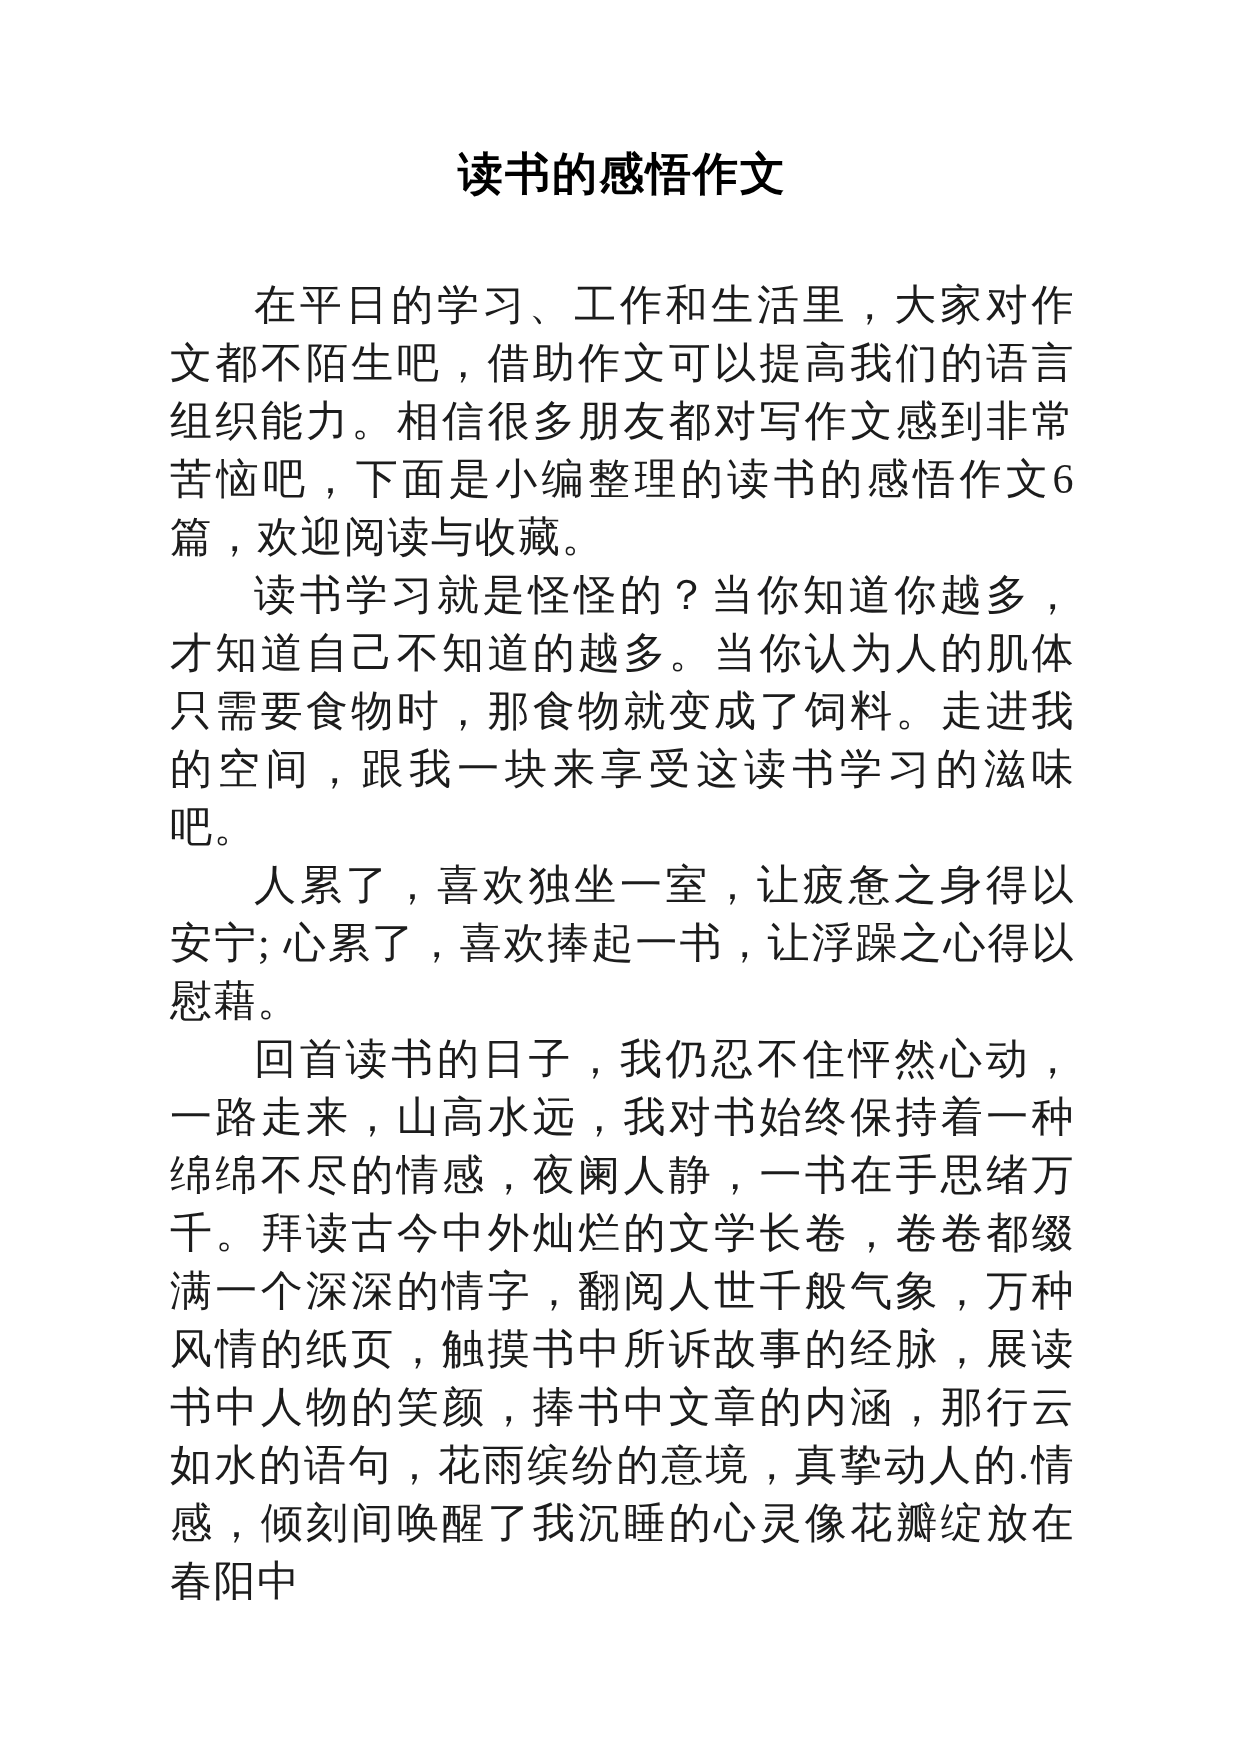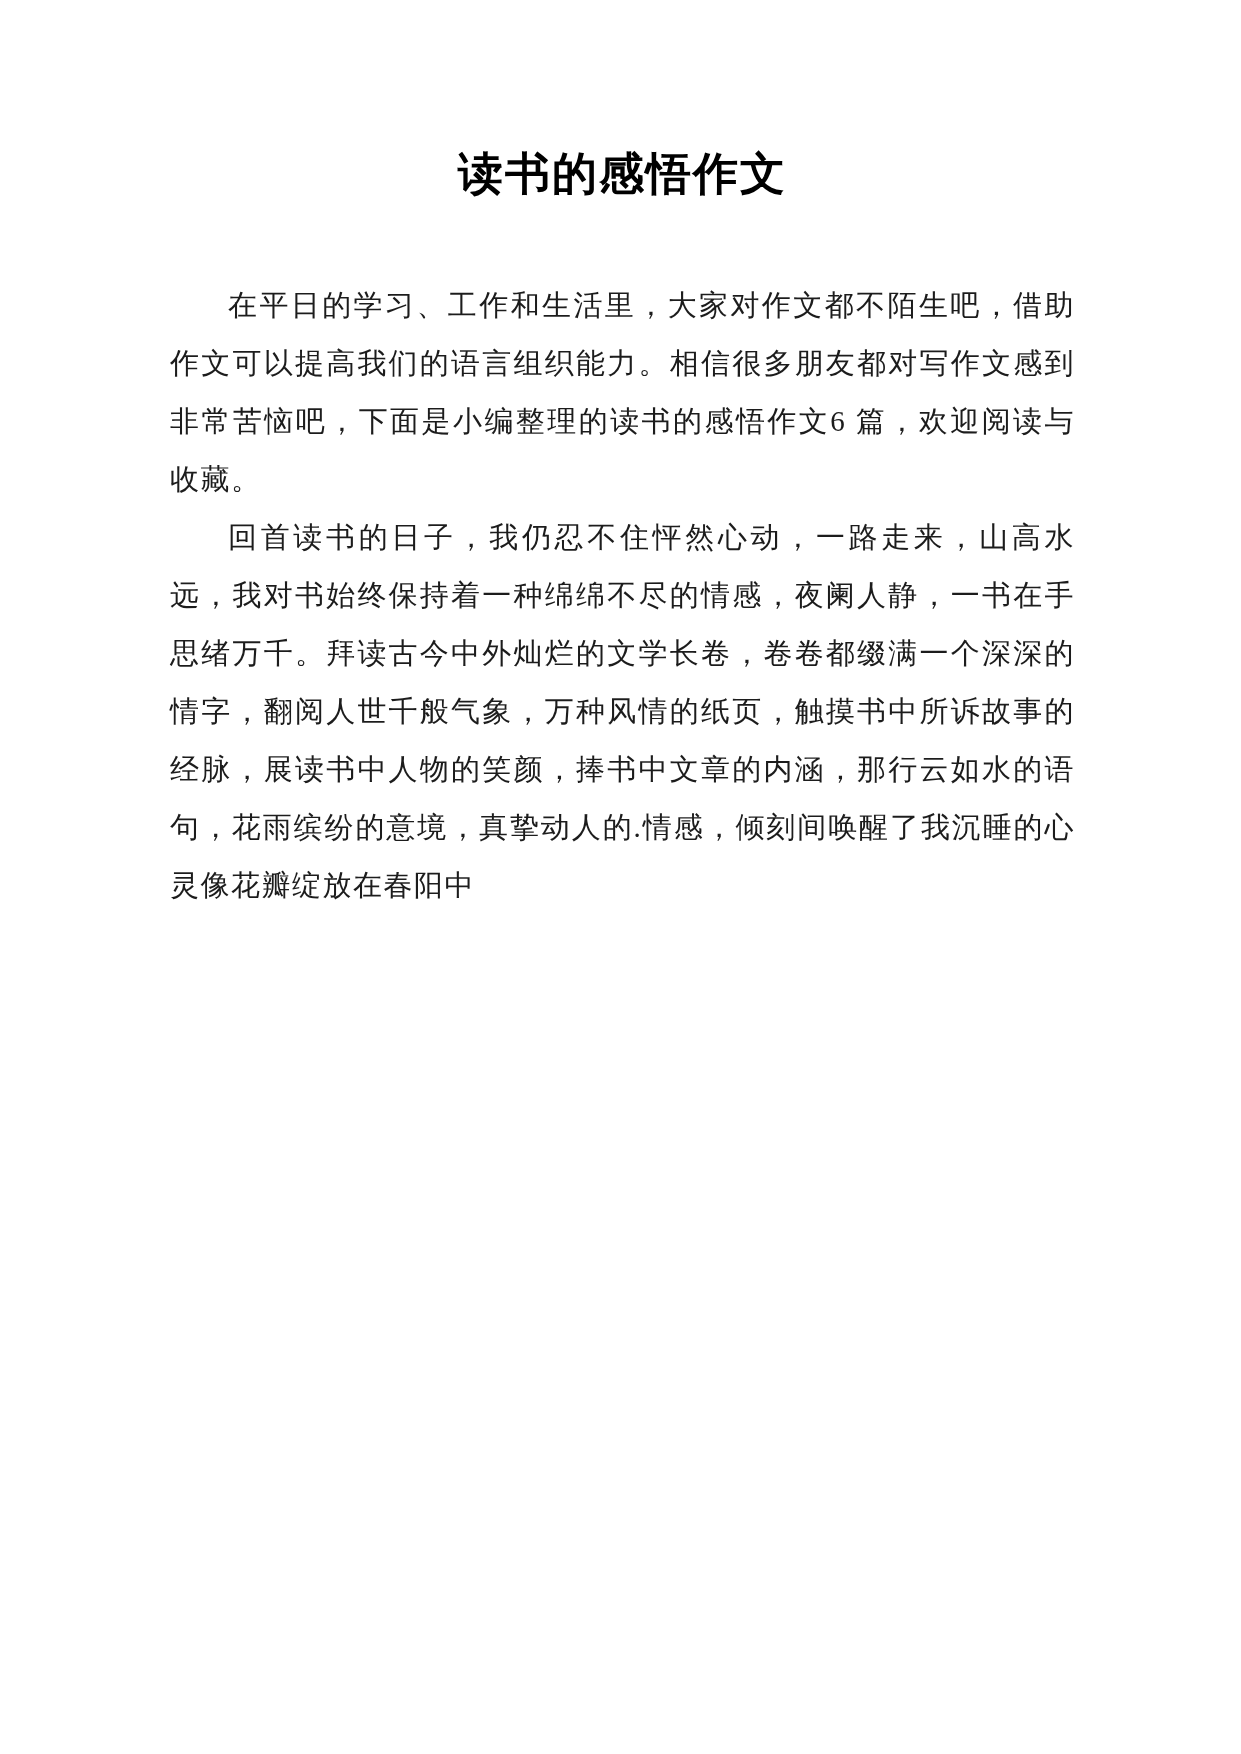--- a/index.html
+++ b/index.html
@@ -25,21 +25,21 @@
     margin: 0 0 70px 0;
     font-size: 45px;
     font-weight: bold;
     line-height: 64px;
     text-align: center;
     letter-spacing: 2px;
     color: #000000;
   }
   .para {
     margin: 0;
-    font-size: 29px;
+    font-size: 42px;
     line-height: 58px;
     letter-spacing: 1.5px;
     text-align: justify;
     text-justify: inter-ideograph;
     text-indent: 2em;
   }
   .section-heading {
     margin-top: 58px;
     text-indent: 0;
     text-align: left;
@@ -47,17 +47,19 @@
 </style>
 </head>
 <body>
 
 <div class="page">
   <h1 class="doc-title">读书的感悟作文</h1>
 
   <p class="para">在平日的学习、工作和生活里，大家对作文都不陌生吧，借助作文可以提高我们的语言组织能力。相信很多朋友都对写作文感到非常苦恼吧，下面是小编整理的读书的感悟作文6 篇，欢迎阅读与收藏。</p>
 
 
+  <p class="para">读书学习就是怪怪的？当你知道你越多，才知道自己不知道的越多。当你认为人的肌体只需要食物时，那食物就变成了饲料。走进我的空间，跟我一块来享受这读书学习的滋味吧。</p>
 
+  <p class="para">人累了，喜欢独坐一室，让疲惫之身得以安宁; 心累了，喜欢捧起一书，让浮躁之心得以慰藉。</p>
 
 
   <p class="para">回首读书的日子，我仍忍不住怦然心动，一路走来，山高水远，我对书始终保持着一种绵绵不尽的情感，夜阑人静，一书在手思绪万千。拜读古今中外灿烂的文学长卷，卷卷都缀满一个深深的情字，翻阅人世千般气象，万种风情的纸页，触摸书中所诉故事的经脉，展读书中人物的笑颜，捧书中文章的内涵，那行云如水的语句，花雨缤纷的意境，真挚动人的.情感，倾刻间唤醒了我沉睡的心灵像花瓣绽放在春阳中</p>
 </div>
 
 </body></html>

